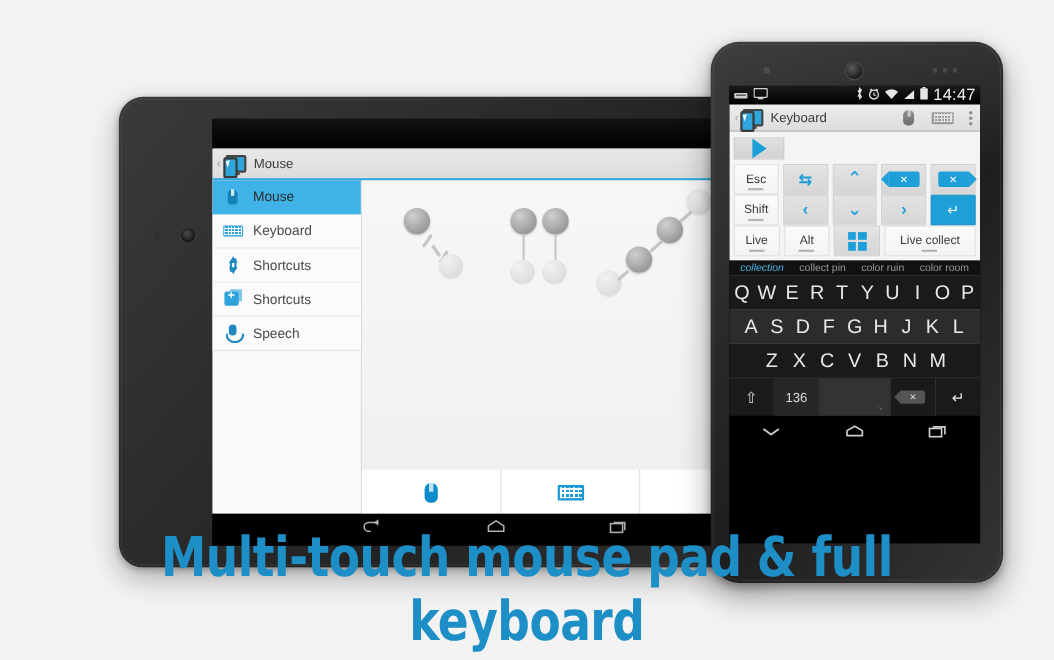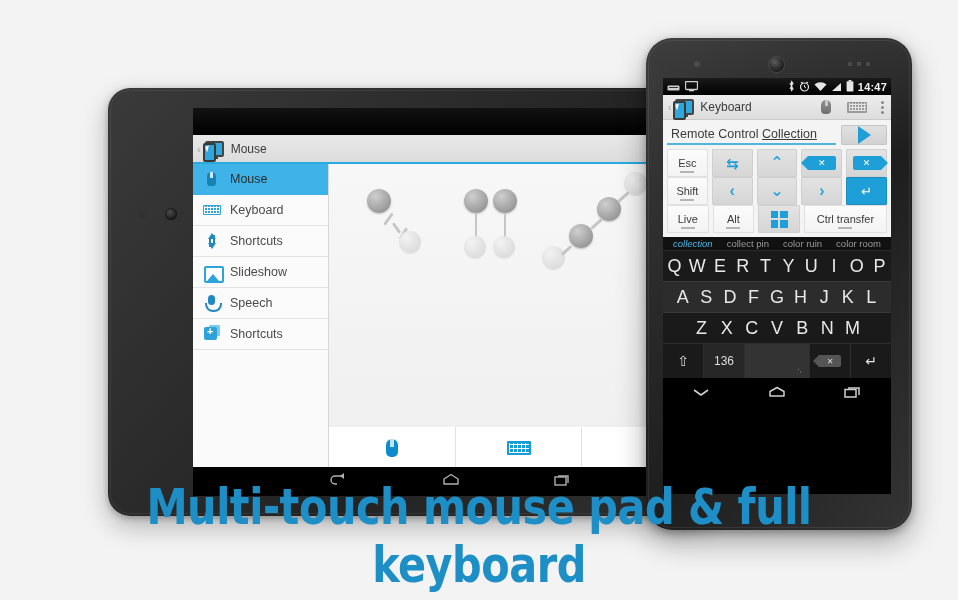--- a/index.html
+++ b/index.html
@@ -133,21 +133,21 @@
   #ph-sensor{position:absolute;left:48px;top:23px;width:6px;height:6px;border-radius:50%;background:#4c4c4c;}
   #ph-speaker{position:absolute;right:38px;top:24px;width:26px;height:4px;
     background:repeating-linear-gradient(90deg,#4a4a4a 0 4px,transparent 4px 9px);}
   #ph-screen{position:absolute;left:17px;top:40px;width:228px;height:416px;background:#000;overflow:hidden;}
 
   
   #ph-status{height:17px;background:linear-gradient(180deg,#1a1a1a,#000);
     display:flex;align-items:center;justify-content:space-between;padding:0 4px;color:#e9e9e9;}
   #ph-status .left{display:flex;align-items:center;gap:5px;}
   #ph-status .right{display:flex;align-items:center;gap:4px;}
-  .sb-clock{font-size:11px;letter-spacing:.2px;color:#f0f0f0;font-weight:bold;}
+  .sb-clock{font-size:15px;letter-spacing:.2px;color:#f0f0f0;}
   .sb-ico{display:inline-block;}
 
   
   #ph-action{height:24px;background:linear-gradient(180deg,#ececec,#dddddd);
     display:flex;align-items:center;padding:0 5px;position:relative;border-bottom:1px solid #c9c9c9;}
   #ph-action .title{font-size:12px;color:#3a3a3a;margin-left:6px;flex:1;}
   #ph-action .caret{color:#a2a2a2;font-size:10px;}
   .ab-mouse{width:10px;height:14px;border-radius:5px 5px 4px 4px;
     background:linear-gradient(180deg,#8f8f8f,#6f6f6f);position:relative;margin-right:16px;}
   .ab-mouse:after{content:"";position:absolute;left:3.5px;top:0;width:3px;height:6px;background:#c9c9c9;}
@@ -277,39 +277,33 @@
               <span class="ico">
                   <span class="g-scroll">
                     <i></i>
                     <b></b>
                   </span>
                 </span>
               <span class="lbl">Shortcuts</span>
             </div>
 
 
+
             <div class="side-item">
               <span class="ico">
-                  <span class="g-slide"></span>
+                  <span class="g-short"></span>
                 </span>
-              <span class="lbl">Slideshow</span>
+              <span class="lbl">Shortcuts</span>
             </div>
 
             <div class="side-item">
               <span class="ico">
                   <span class="g-speech"></span>
                 </span>
               <span class="lbl">Speech</span>
-            </div>
-
-            <div class="side-item">
-              <span class="ico">
-                  <span class="g-short"></span>
-                </span>
-              <span class="lbl">Shortcuts</span>
             </div>
           </div>
 
           <div id="tab-pad">
 
             <div class="dot dark" style="left:38px;top:25px;width:24px;height:24px;"></div>
             <div class="trail" style="left:58px;top:48px;width:3px;height:14px;transform:rotate(35deg);border-radius:2px;"></div>
             <div class="trail" style="left:66px;top:58px;width:3px;height:12px;transform:rotate(-35deg);border-radius:2px;"></div>
             <div class="trail" style="left:73px;top:63px;width:3px;height:13px;transform:rotate(32deg);border-radius:2px;"></div>
             <div class="dot light" style="left:70px;top:67px;width:22px;height:22px;"></div>
@@ -433,23 +427,20 @@
         <span class="ab-dots">
             <i></i>
             <i></i>
             <i></i>
           </span>
       </div>
 
       <div id="ph-panel">
 
         <div id="ph-inputrow">
-          <div id="ph-textfield">
-            <span class="txt"><span>Remote Control </span><u>Collection</u></span>
-          </div>
           <div id="ph-play">
             <span class="play-tri"></span>
           </div>
         </div>
 
         <div class="keyrow">
           <div class="key lt">
             <span>Esc</span>
             <span class="mod-underline"></span>
           </div>
@@ -501,21 +492,21 @@
           </div>
           <div class="key">
             <span class="winlogo">
                 <i></i>
                 <i></i>
                 <i></i>
                 <i></i>
               </span>
           </div>
           <div class="key lt wide">
-            <span>Ctrl transfer</span>
+            <span>Live collect</span>
             <span class="mod-underline"></span>
           </div>
         </div>
       </div>
 
       <div id="ph-kb">
 
         <div id="kb-suggest">
           <span class="active">collection</span>
           <span>collect pin</span>

